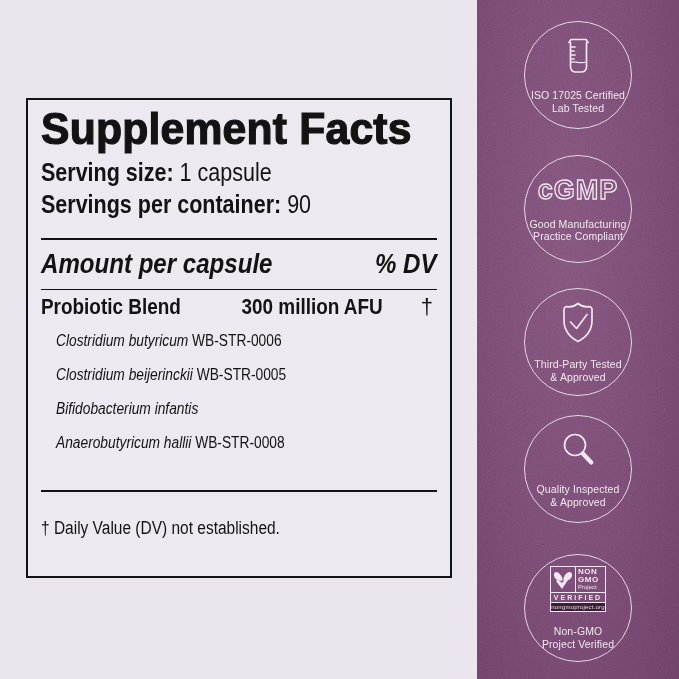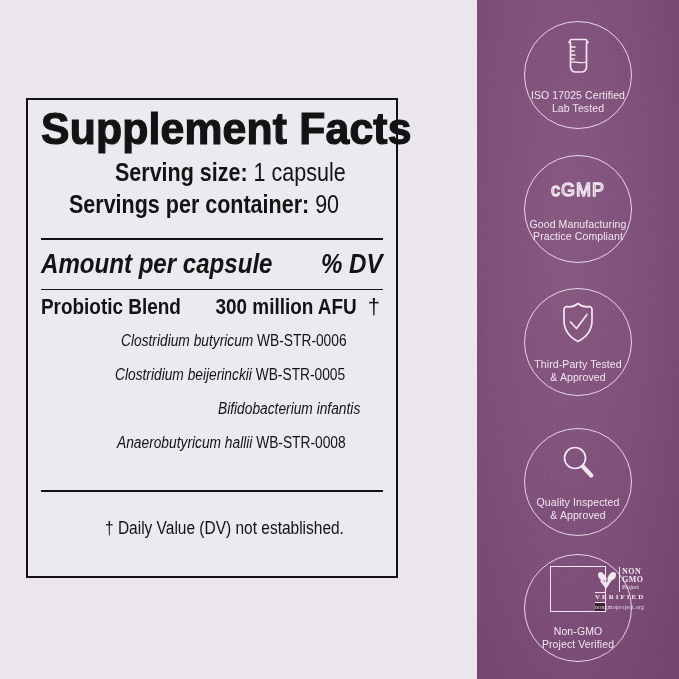--- a/index.html
+++ b/index.html
@@ -4,24 +4,23 @@
 <style>
   html,body{margin:0;padding:0;}
   .page{
     position:relative; width:679px; height:679px; overflow:hidden;
     background:#ebe6ed;
     font-family:"Liberation Sans", sans-serif;
     color:#131313;
   }
   
   .facts-box{
-    position:absolute; left:26px; top:98px; width:372px; height:480px;
+    position:absolute; left:26px; top:98px; width:426px; height:480px;
     box-sizing:border-box; border:2.5px solid #131313; background:#ede9f0;
     padding:6px 13px 0 13px;
-    text-align:right;
   }
   .cx{display:inline-block; transform:scaleX(.86); transform-origin:0 50%; white-space:nowrap;}
   .cx-r{display:inline-block; transform:scaleX(.86); transform-origin:100% 50%; white-space:nowrap;}
   .cx-c{display:inline-block; transform:scaleX(.86); transform-origin:50% 50%; white-space:nowrap;}
   .sf-title{
     font-size:44px; font-weight:bold; letter-spacing:.2px; line-height:46px;
     -webkit-text-stroke:1.2px #131313; white-space:nowrap;
   }
   .serving-block{margin-top:4px;}
   .serving-line{font-size:25px; line-height:32px;}
@@ -53,27 +52,27 @@
   .badge{
     position:absolute; left:47px; width:108px; height:108px;
     border:1.5px solid rgba(242,229,241,.9); border-radius:50%;
     box-sizing:border-box;
     display:flex; flex-direction:column; align-items:center; justify-content:center;
     color:#f2e7f1; text-align:center;gap:8px;
   }
   .bicon{display:block; margin-bottom:5px;}
   .bcap{font-size:10.5px; line-height:12.5px; letter-spacing:.1px;}
   .cgmp{
-    font-size:18px; font-weight:normal; letter-spacing:1px; line-height:28px;
+    font-size:27px; font-weight:bold; letter-spacing:1px; line-height:28px;
     color:transparent; -webkit-text-stroke:1.3px #f2e7f1; margin-bottom:6px;
   }
   
   .seal{
     width:56px; box-sizing:border-box; border:1.5px solid #f2e7f1;
-    margin-bottom:5px; font-family:Liberation Serif, serif;padding-left:44px;
+    margin-bottom:5px; font-family:Liberation Sans, sans-serif;
   }
   .seal-top{display:flex; align-items:stretch;}
   .seal-butterfly{flex:0 0 24px; display:flex; align-items:center; justify-content:center;}
   .seal-txt{
     flex:1; border-left:1px solid #f2e7f1; padding:1px 0 1px 2px; text-align:left;
   }
   .s-non,.s-gmo{font-size:8px; line-height:8px; font-weight:bold; letter-spacing:.5px;}
   .s-proj{font-size:6px; line-height:7px;}
   .seal-ver{
     border-top:1px solid #f2e7f1; font-size:7px; line-height:9px;
@@ -173,21 +172,21 @@
       <svg class="bicon" width="42" height="44" viewBox="0 0 42 44" fill="none" stroke="#f2e7f1" stroke-width="1.7" stroke-linecap="round" stroke-linejoin="round">
         <path d="M21 2.5 c-3 2.5 -7 3.8 -11 3.2 c-1.5 -0.2 -3 1 -3 2.8 v11 c0 10 6.5 17 14 21 c7.5 -4 14 -11 14 -21 v-11 c0 -1.8 -1.5 -3 -3 -2.8 c-4 0.6 -8 -0.7 -11 -3.2 z"></path>
         <path d="M13.5 21 l6 6.5 L30 13.5"></path>
       </svg>
       <div class="bcap">
         <div>Third-Party Tested</div>
         <div>&amp; Approved</div>
       </div>
     </div>
 
-    <div class="badge" style="top:428px">
+    <div class="badge" style="top:415px">
       <svg class="bicon" width="40" height="40" viewBox="0 0 40 40" fill="none" stroke="#f2e7f1" stroke-width="1.7" stroke-linecap="round" stroke-linejoin="round">
         <circle cx="17" cy="15" r="10.5"></circle>
         <path d="M24.8 23.5 l8.5 9" stroke-width="4.2"></path>
       </svg>
       <div class="bcap">
         <div>Quality Inspected</div>
         <div>&amp; Approved</div>
       </div>
     </div>
 

